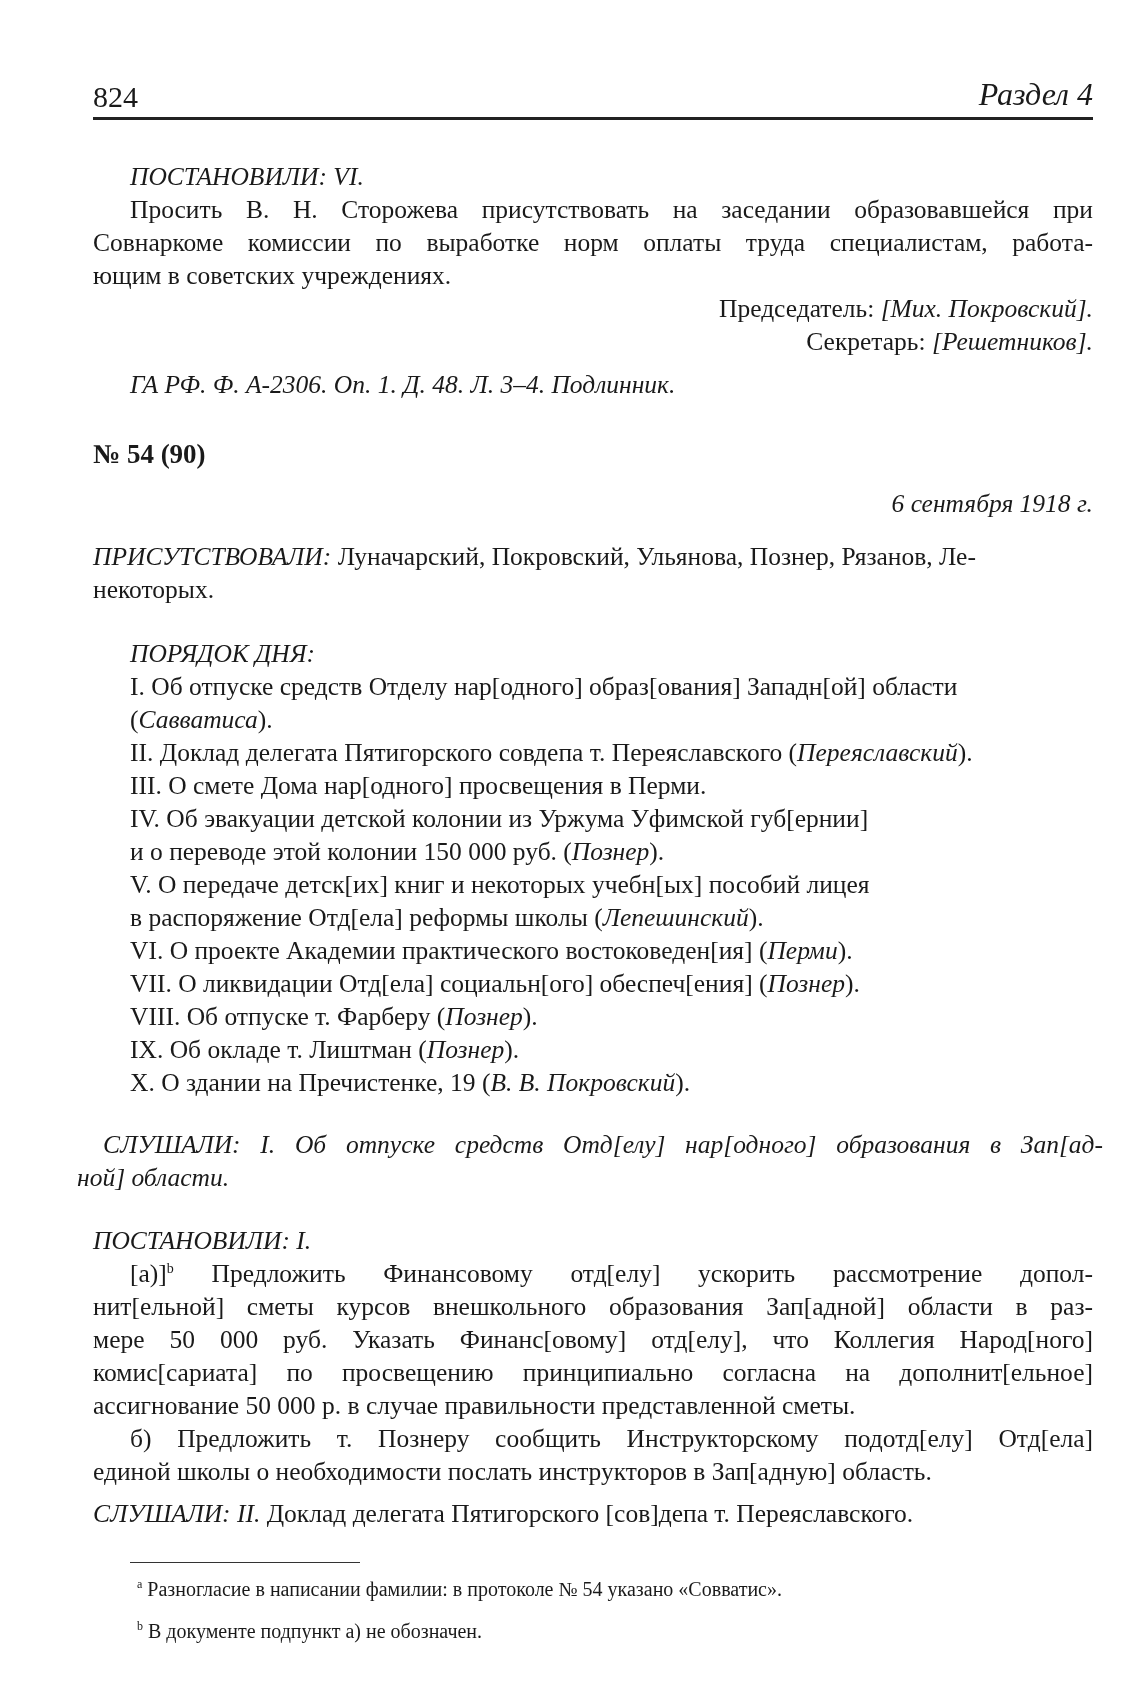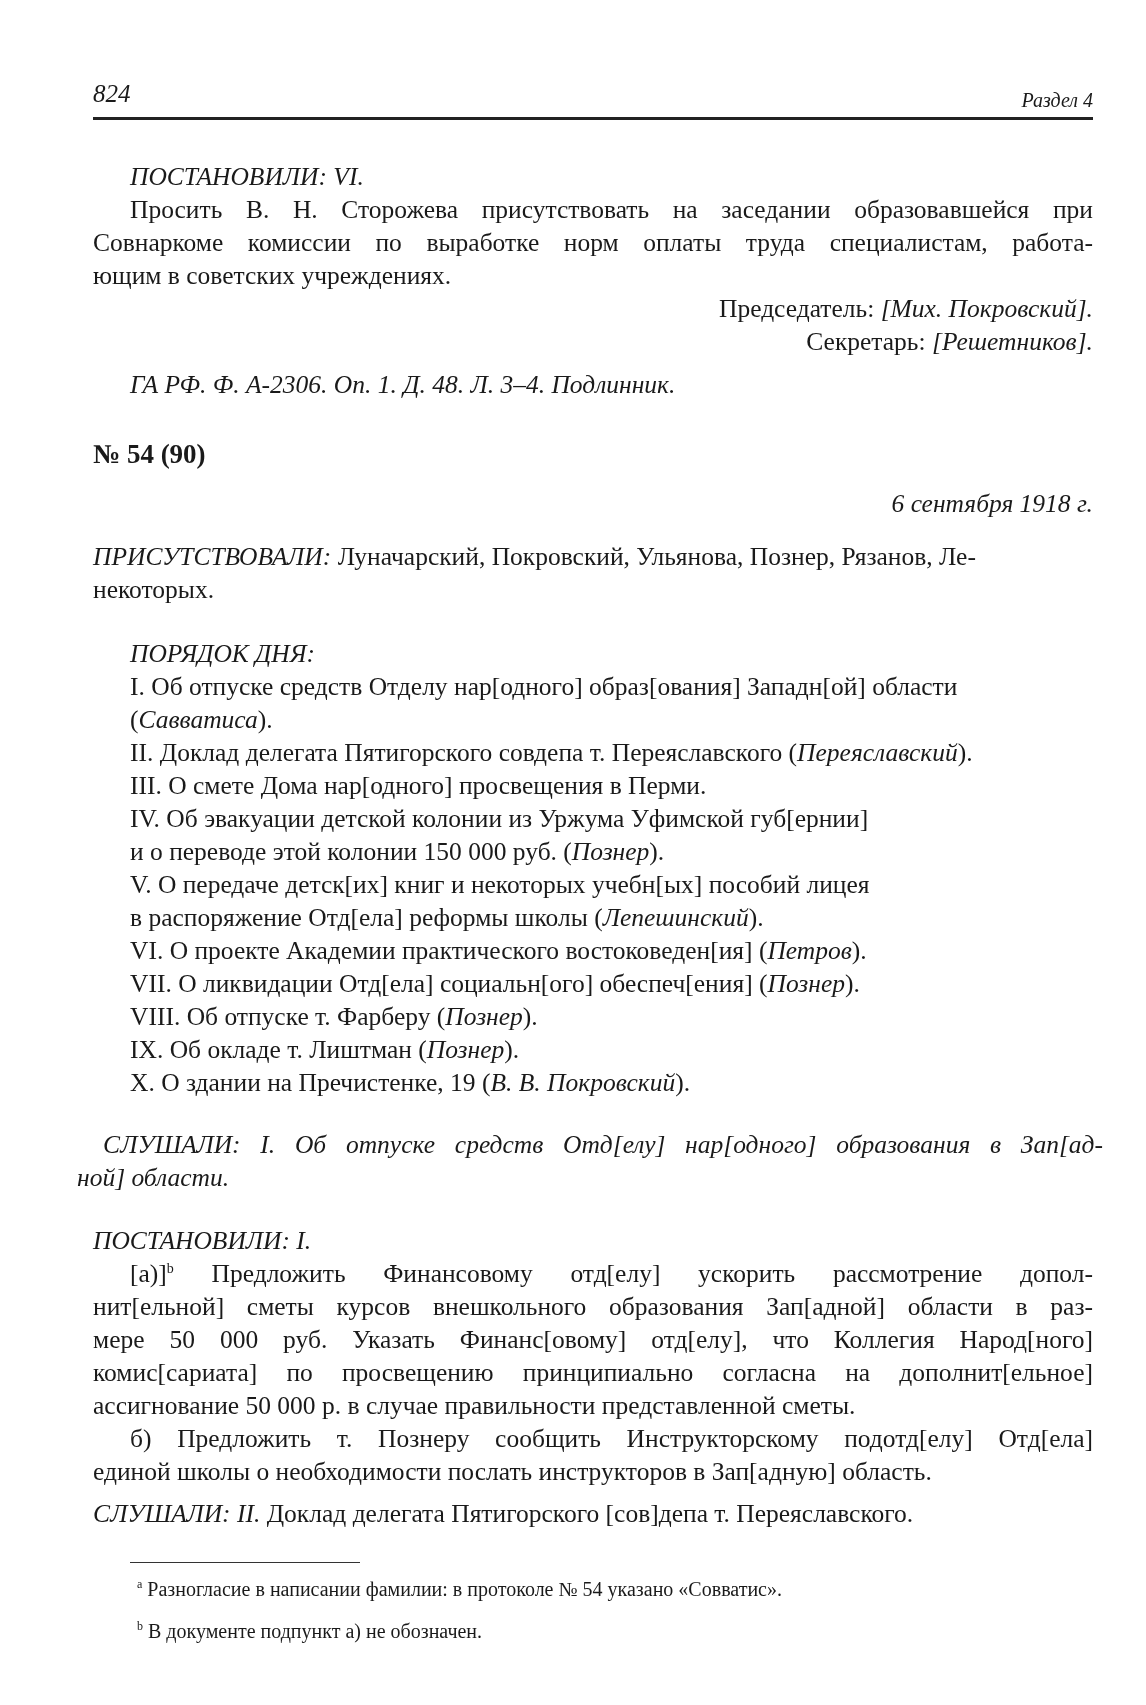--- a/index.html
+++ b/index.html
@@ -1,21 +1,21 @@
 <!DOCTYPE html>
 <html><head>
 <meta charset="utf-8">
 <style>
   html, body { margin: 0; padding: 0; background: #ffffff; }
   body { width: 1146px; height: 1705px; position: relative; overflow: hidden;
          font-family: "Liberation Serif", "DejaVu Serif", serif; color: #1a1a1a; }
   .page { position: absolute; left: 0; top: 0; width: 1146px; height: 1705px; }
   .header { position: absolute; left: 93px; top: 76px; width: 1000px; height: 40px; }
-  .header .num { position: absolute; left: 0; top: 4px; font-style: italic; font-size: 25px; }
-  .header .sect { position: absolute; right: 0; top: 13px; font-style: italic; font-size: 20px; }
+  .header .num { position: absolute; left: 0; top: 4px; font-size: 30px; }
+  .header .sect { position: absolute; right: 0; top: 0; font-style: italic; font-size: 32px; }
   .rule { position: absolute; left: 93px; top: 117px; width: 1000px; height: 3px; background: #222; }
   .txt { position: absolute; font-size: 25.5px; line-height: 33px; white-space: nowrap; }
   .it { font-style: italic; }
   .b { font-weight: bold; }
   .justify { white-space: normal; text-align: justify; text-align-last: justify; }
   .right { text-align: right; }
   sup { font-size: 14px; line-height: 0; vertical-align: super; }
   .fn-rule { position: absolute; left: 130px; top: 1562px; width: 230px; height: 1px; background: #333; }
   .fn { position: absolute; font-size: 20px; line-height: 26px; white-space: nowrap; }
   .fn sup { font-size: 12px; }
@@ -62,21 +62,21 @@
   <div class="txt" style="left:130px; top:736px;"><span>II. Доклад делегата Пятигорского совдепа т. Переяславского (</span><span class="it">Переяславский</span><span>).</span></div>
 
   <div class="txt" style="left:130px; top:769px;">III. О смете Дома нар[одного] просвещения в Перми.</div>
 
   <div class="txt" style="left:130px; top:802px;">IV. Об эвакуации детской колонии из Уржума Уфимской губ[ернии]</div>
   <div class="txt" style="left:130px; top:835px;"><span>и о переводе этой колонии 150 000 руб. (</span><span class="it">Познер</span><span>).</span></div>
 
   <div class="txt" style="left:130px; top:868px;">V. О передаче детск[их] книг и некоторых учебн[ых] пособий лицея</div>
   <div class="txt" style="left:130px; top:901px;"><span>в распоряжение Отд[ела] реформы школы (</span><span class="it">Лепешинский</span><span>).</span></div>
 
-  <div class="txt" style="left:130px; top:934px;"><span>VI. О проекте Академии практического востоковеден[ия] (</span><span class="it">Петров</span><span>).</span></div>
+  <div class="txt" style="left:130px; top:934px;"><span>VI. О проекте Академии практического востоковеден[ия] (</span><span class="it">Перми</span><span>).</span></div>
   <div class="txt" style="left:130px; top:967px;"><span>VII. О ликвидации Отд[ела] социальн[ого] обеспеч[ения] (</span><span class="it">Познер</span><span>).</span></div>
   <div class="txt" style="left:130px; top:1000px;"><span>VIII. Об отпуске т. Фарберу (</span><span class="it">Познер</span><span>).</span></div>
   <div class="txt" style="left:130px; top:1033px;"><span>IX. Об окладе т. Лиштман (</span><span class="it">Познер</span><span>).</span></div>
   <div class="txt" style="left:130px; top:1066px;"><span>X. О здании на Пречистенке, 19 (</span><span class="it">В. В. Покровский</span><span>).</span></div>
 
   <div class="txt it justify" style="left:103px; top:1128px; width:1000px;">СЛУШАЛИ: I. Об отпуске средств Отд[елу] нар[одного] образования в Зап[ад-</div>
   <div class="txt it" style="left:77px; top:1161px;">ной] области.</div>
 
   <div class="txt it" style="left:93px; top:1224px;text-align:right;">ПОСТАНОВИЛИ: I.</div>
   <div class="txt justify" style="left:130px; top:1257px; width:963px;"><span>[а)]</span><sup>b</sup><span> Предложить Финансовому отд[елу] ускорить рассмотрение допол-</span></div>

